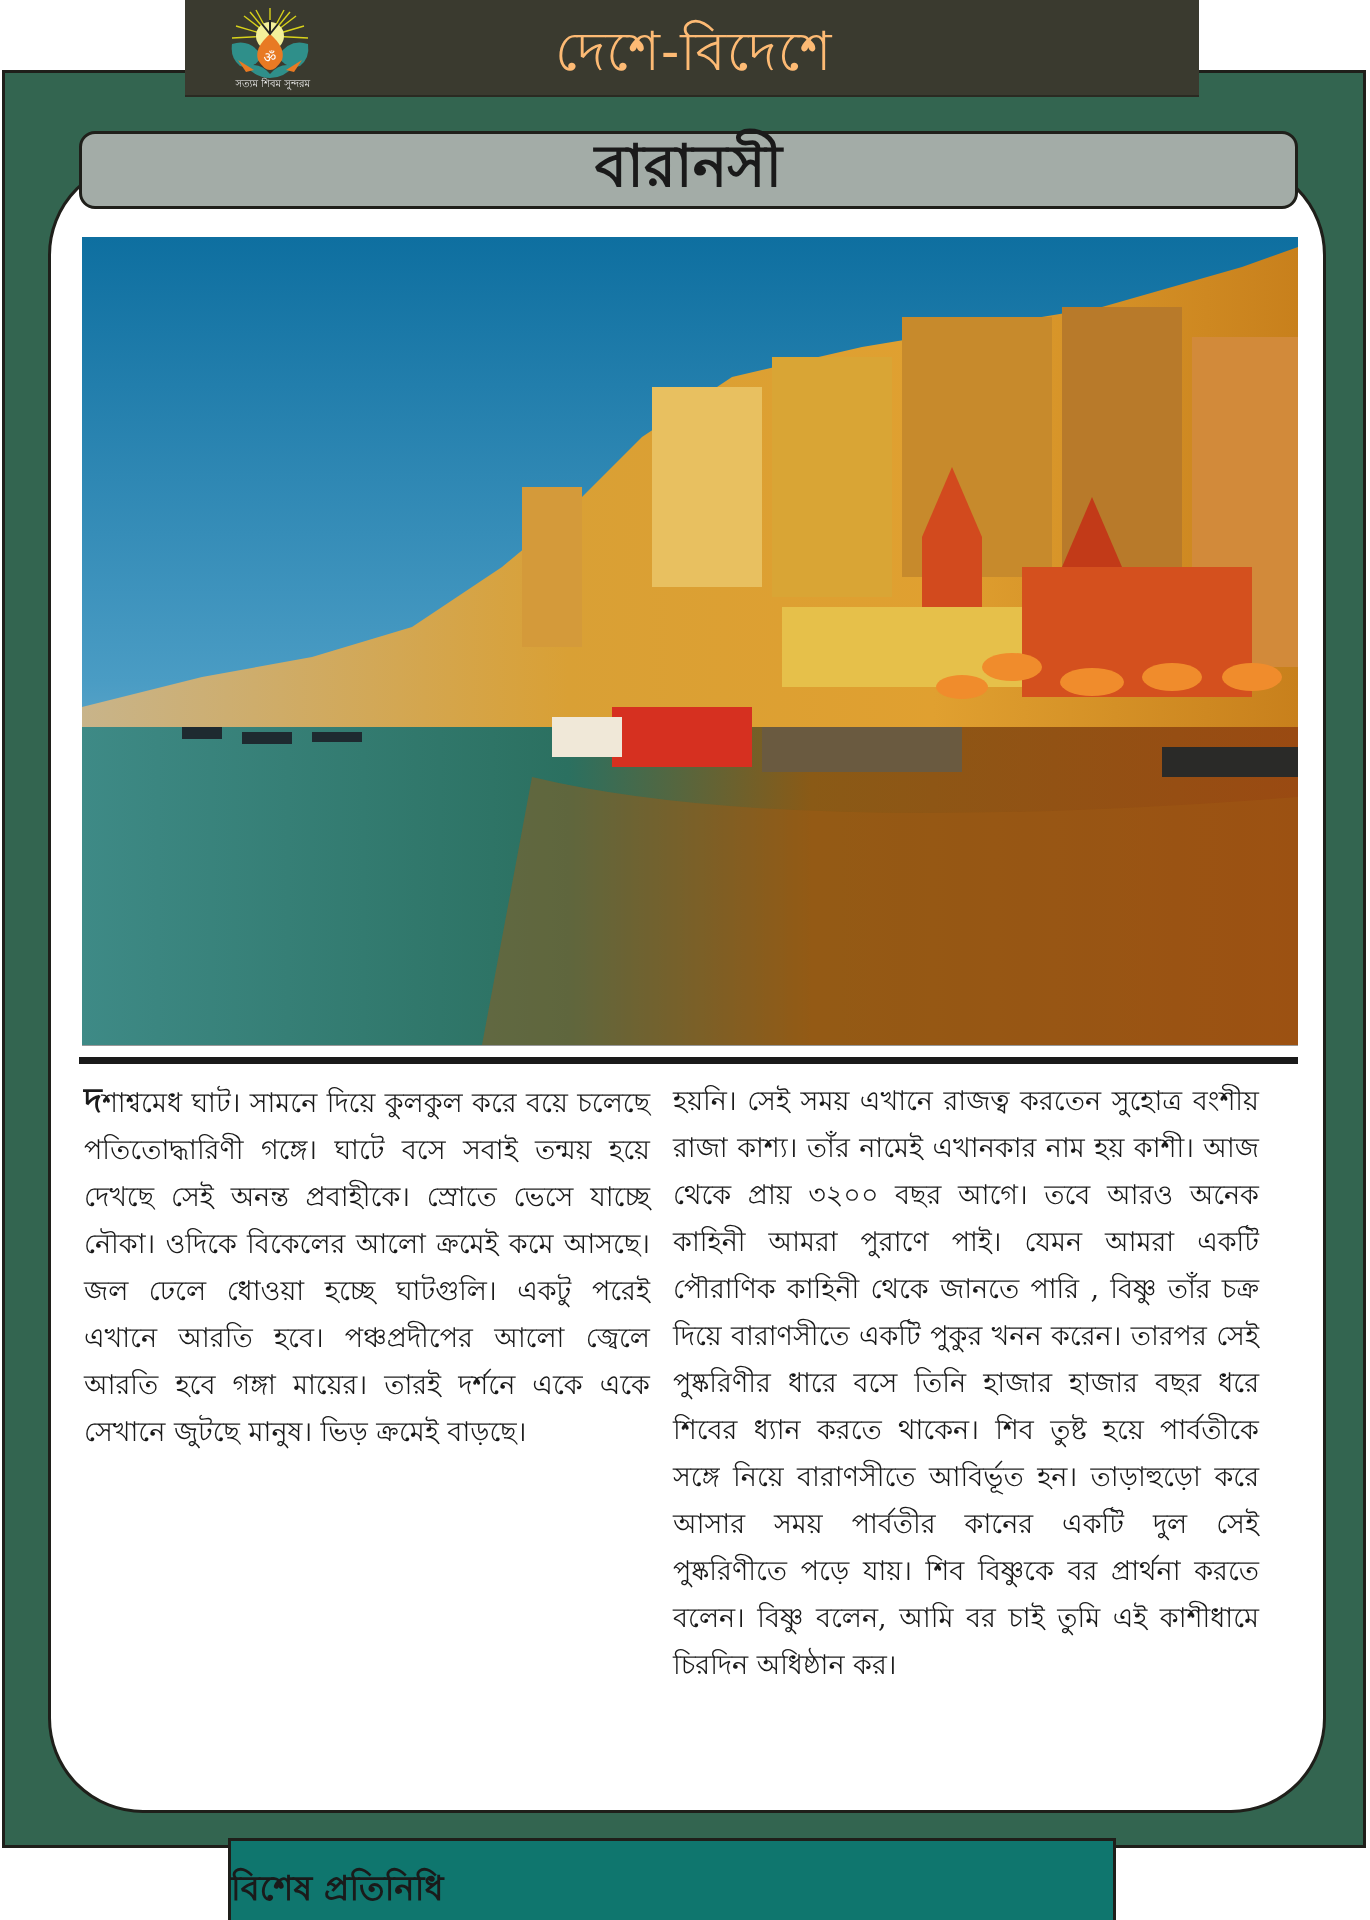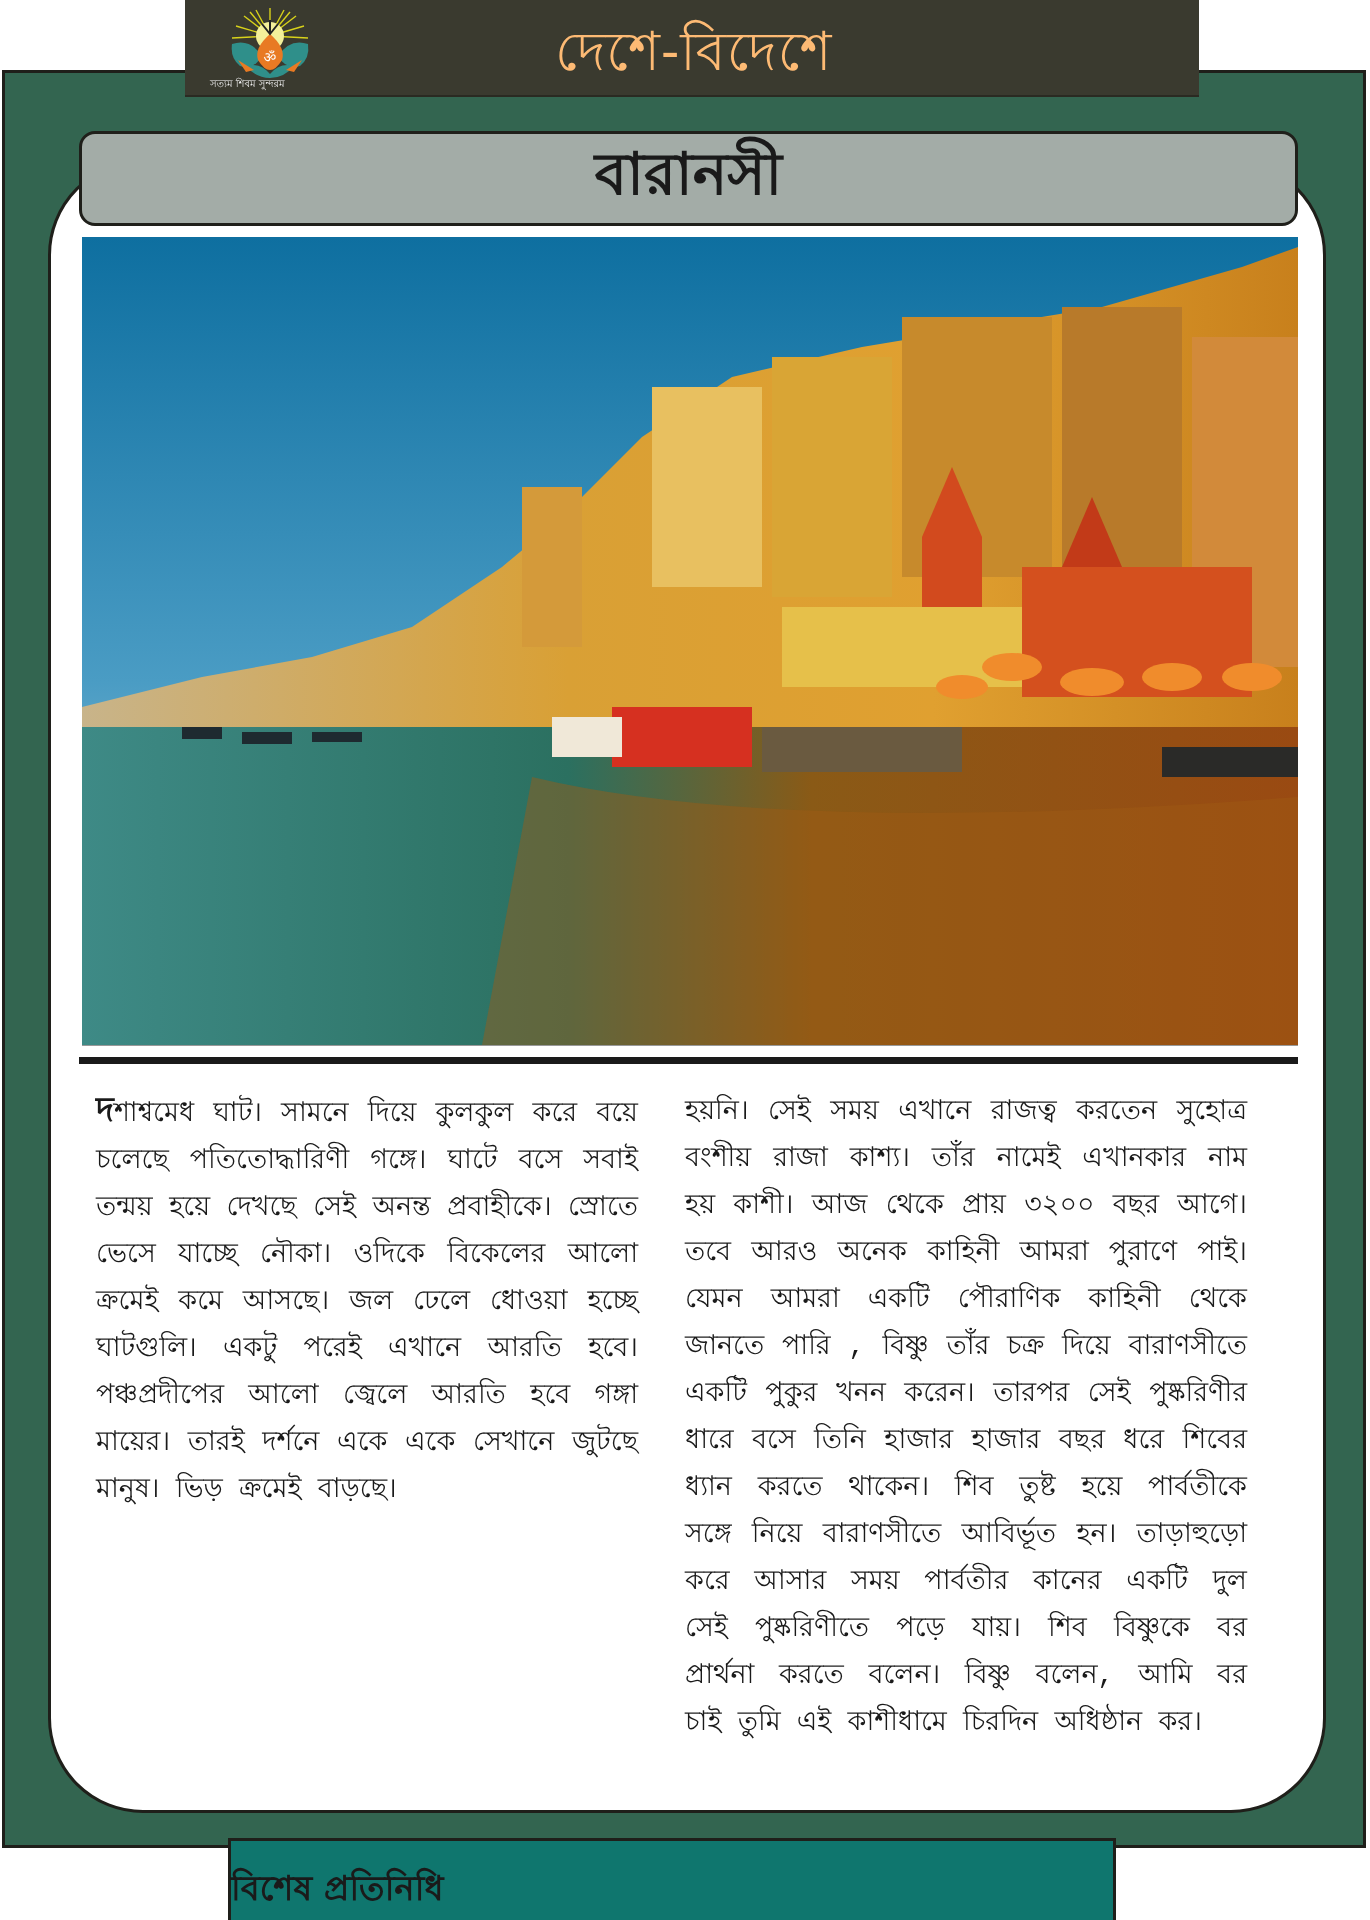--- a/index.html
+++ b/index.html
@@ -7,48 +7,48 @@
          font-family:"DejaVu Sans", sans-serif; }
 
   
   .frame { position:absolute; left:2px; top:70px; width:1364px; height:1778px;
            background:#336550; border:3px solid #1f1f1a; box-sizing:border-box; }
 
   
   .topbar { position:absolute; left:185px; top:0; width:1014px; height:95px; background:#3a3a2f;
             border-bottom:2px solid #2a2a22; z-index:3; }
   .logo { position:absolute; left:25px; top:4px; width:120px; height:90px; }
-  .logo-caption { position:absolute; left:25px; top:76px; width:100px; text-align:left;
+  .logo-caption { position:absolute; left:25px; top:76px; width:100px; text-align:right;
                   color:#f2f2f2; font-size:10px; }
   .section-title { position:absolute; left:370px; top:10px; color:#fdba74; font-size:54px;
                    font-family:"DejaVu Serif", serif; letter-spacing:1px; }
 
   
   .panel { position:absolute; left:48px; top:160px; width:1278px; height:1653px; background:#ffffff;
            border:3px solid #1f1f1a; border-radius:95px 95px 95px 95px; box-sizing:border-box; z-index:1; }
 
   
-  .titlebar { position:absolute; left:79px; top:131px; width:1219px; height:95px; background:#a3aca7;
+  .titlebar { position:absolute; left:79px; top:131px; width:1219px; height:78px; background:#a3aca7;
               border:3px solid #1f1f1a; border-radius:16px; box-sizing:border-box; z-index:2;
               display:flex; align-items:center; justify-content:center; }
   .titlebar span { font-family:"DejaVu Serif", serif; font-size:58px; font-weight:bold; color:#1a1a1a; }
 
   
   .photo { position:absolute; left:82px; top:237px; width:1216px; height:808px; z-index:2; overflow:hidden;
            border-bottom:1px solid #999; }
   .photo svg { width:100%; height:100%; display:block; }
 
   .rule { position:absolute; left:79px; top:1057px; width:1219px; height:7px; background:#1a1a1a; z-index:2; }
 
   
   .col { position:absolute; top:1073px; width:575px; z-index:2; font-family:"DejaVu Serif", serif;
          font-size:27px; line-height:47px; color:#1a1a1a; text-align:justify; }
   .col.left { left:80px; width:574px; }
   .col.right { left:669px; width:594px; }
-  .col p { margin:16px;font-family:Liberation Mono, monospace; }
+  .col p { margin:4px; }
   .col p.indent { text-indent:128px; }
   .dropcap { font-weight:bold; font-size:34px; }
   .continued { text-align:center; font-size:22px; margin-top:10px; padding-right:60px; }
 
   
   .byline { position:absolute; left:228px; top:1838px; width:888px; height:102px; background:#0f766e;
             border:3px solid #1f1f1a; border-bottom:none; box-sizing:border-box; z-index:3;
             display:flex; align-items:center; justify-content:flex-start; }
   .byline span { font-family:"DejaVu Serif", serif; font-size:34px; font-weight:bold; color:#1a1a1a; }
 </style>

